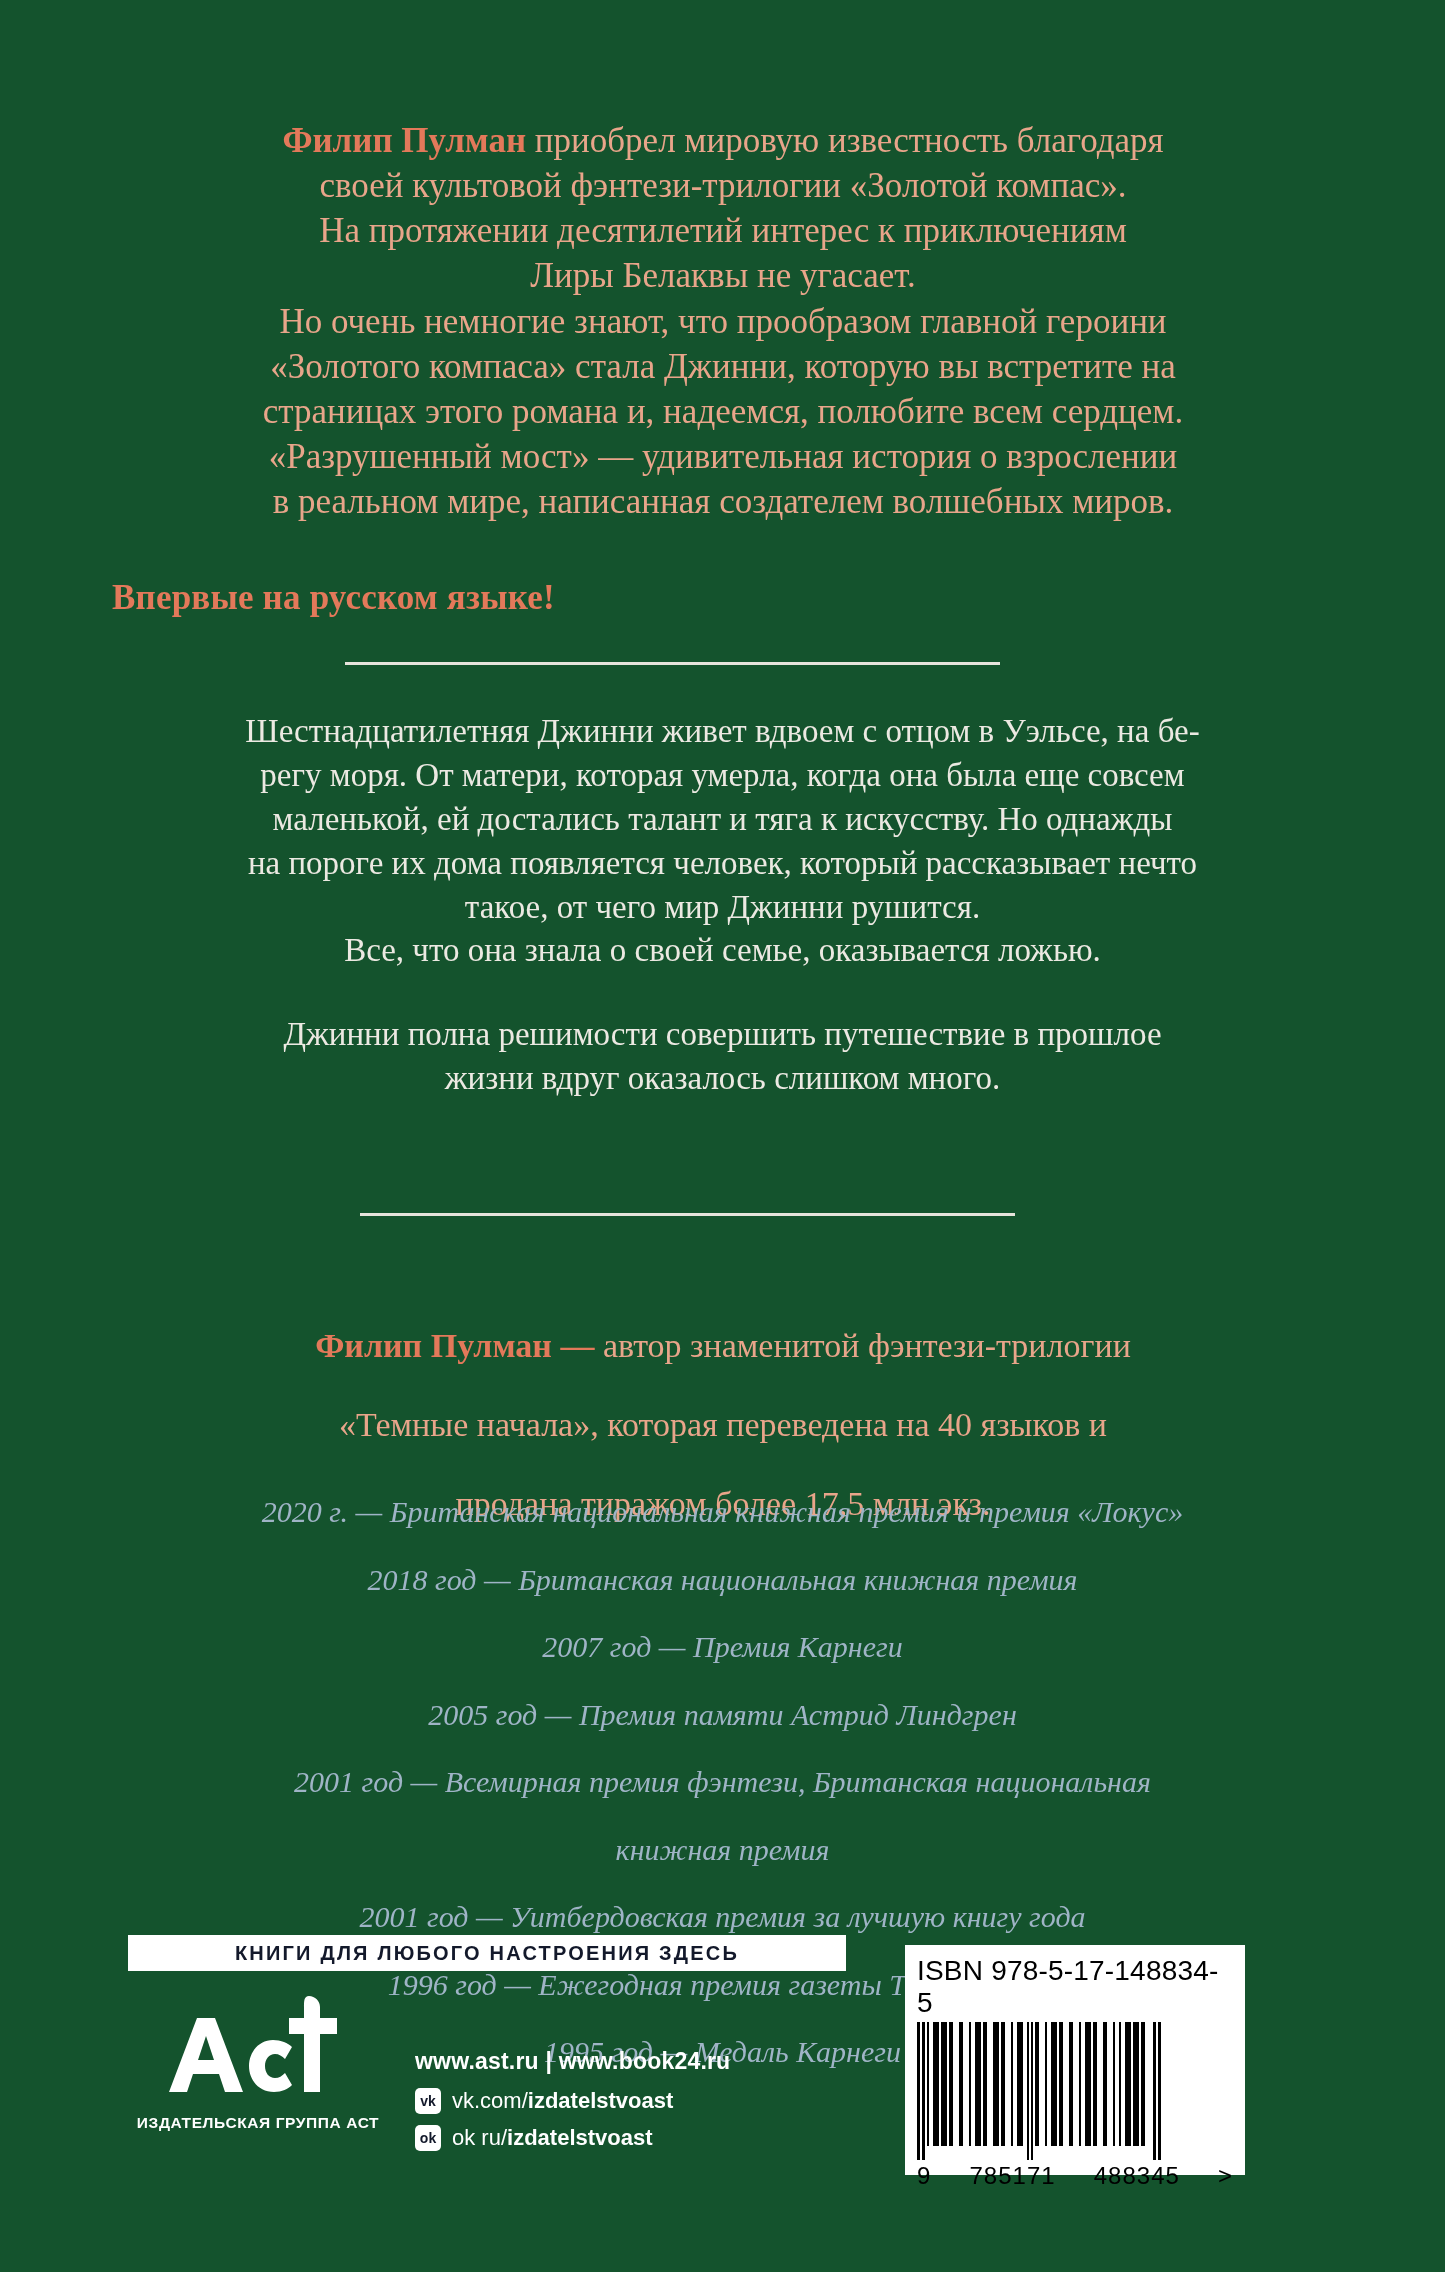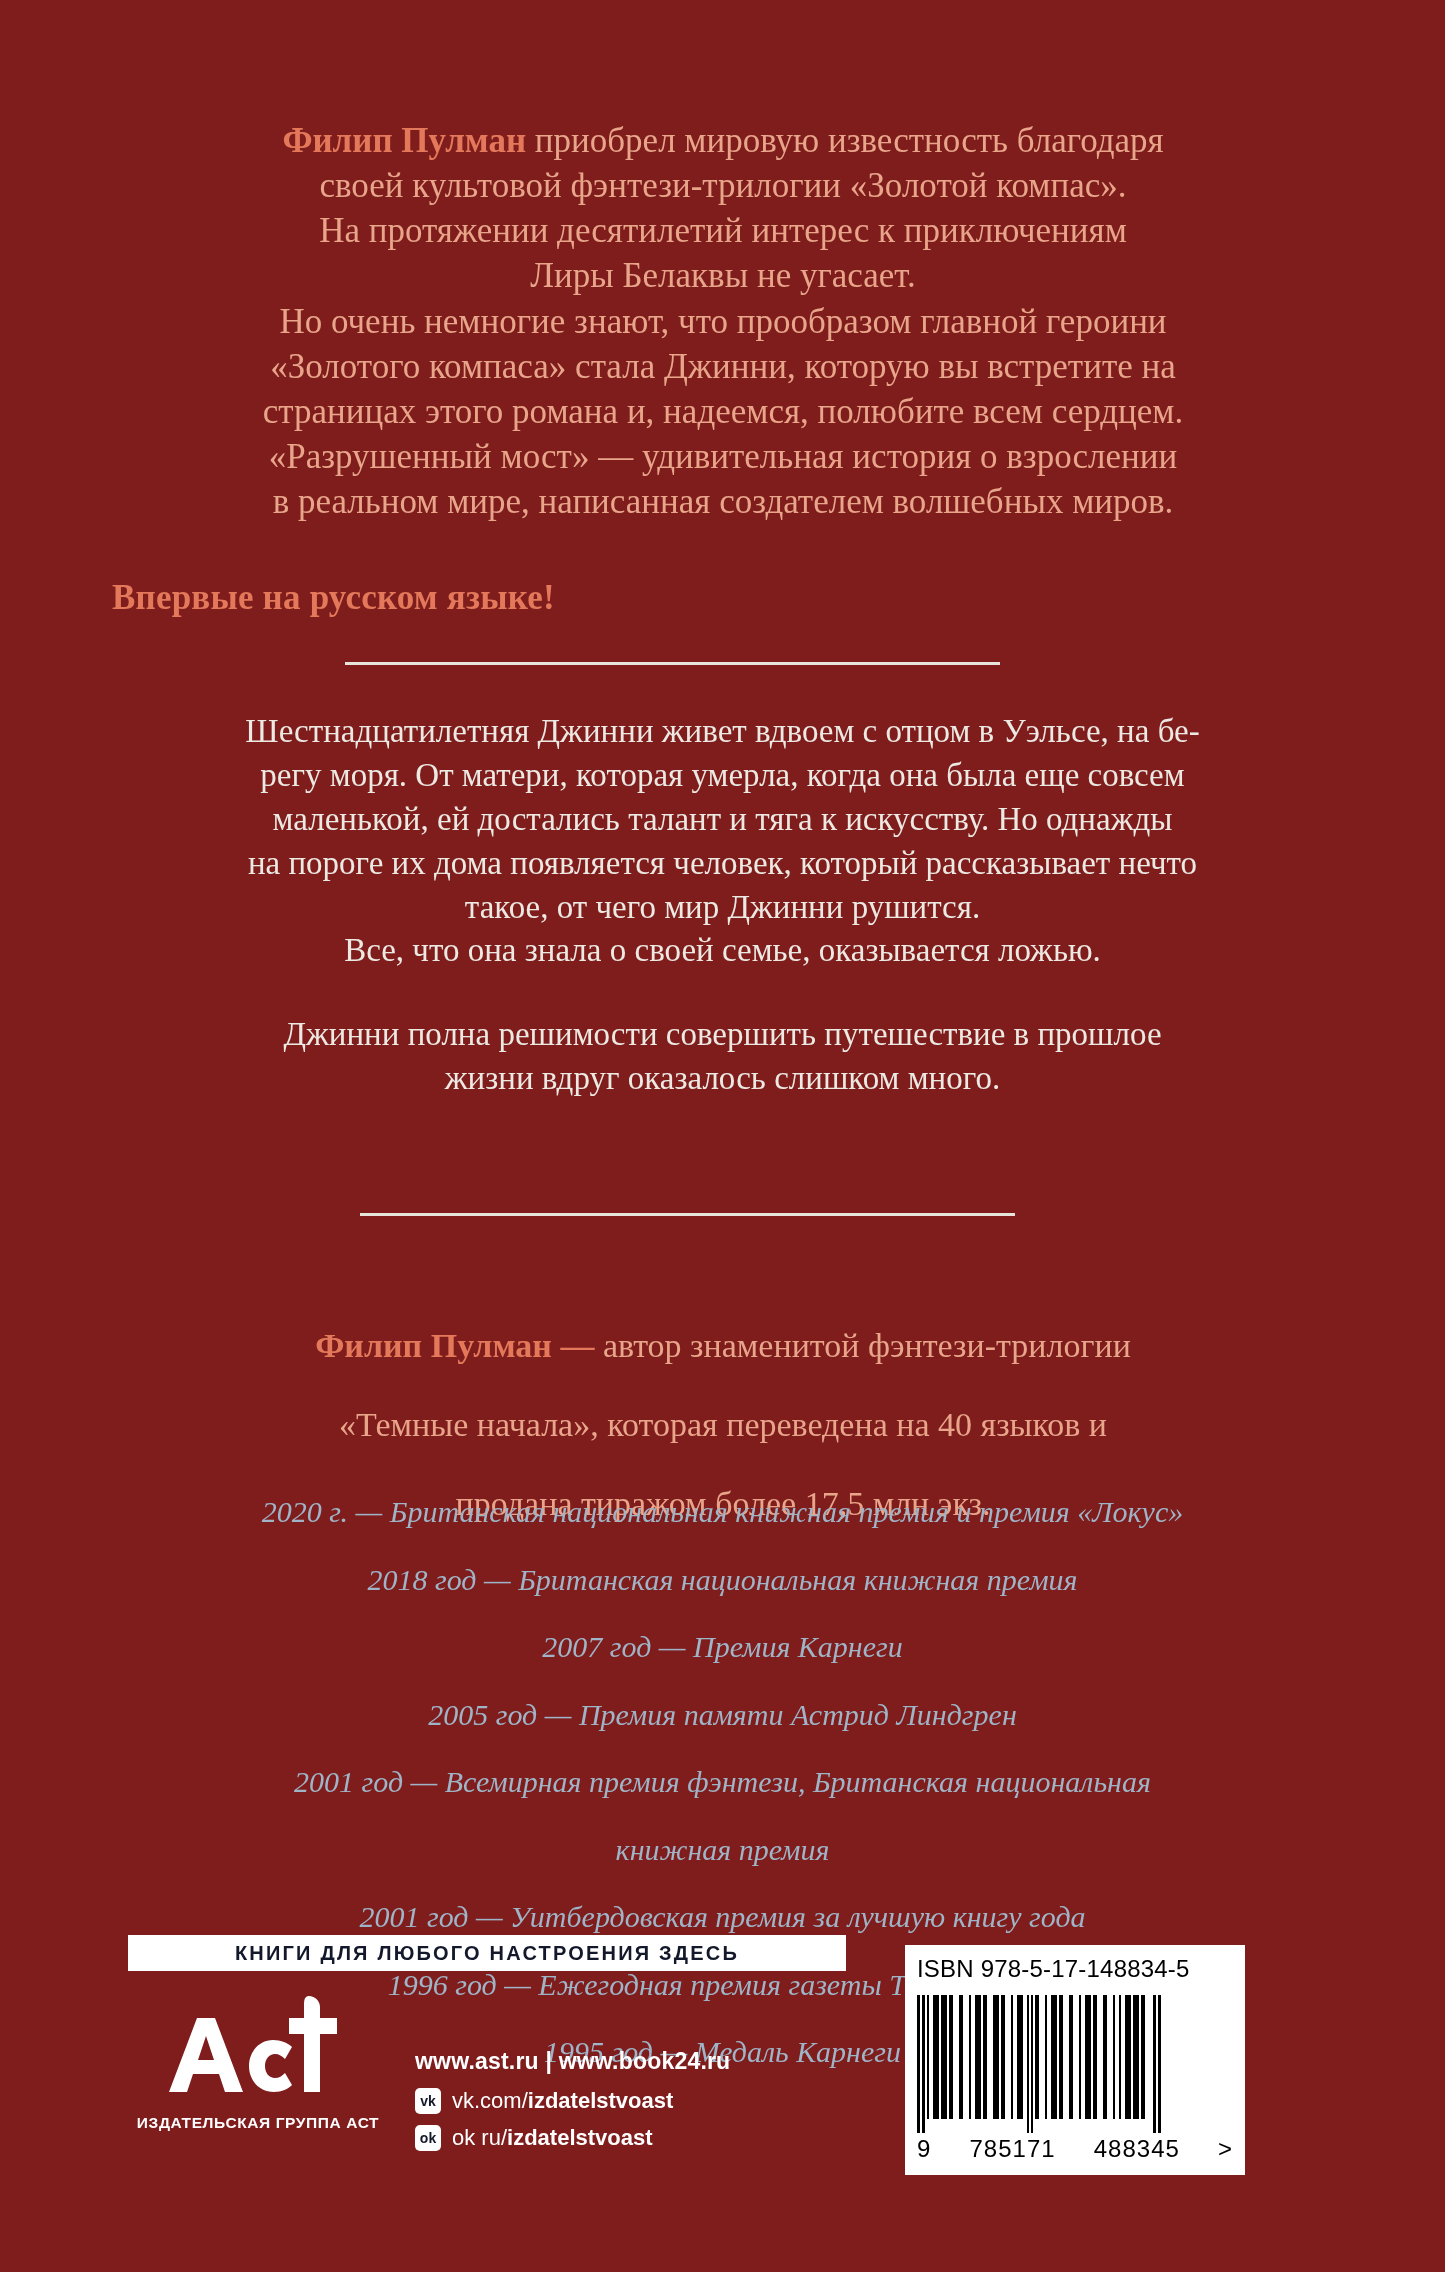--- a/index.html
+++ b/index.html
@@ -10,21 +10,21 @@
     width: 1445px;
     height: 2272px;
     background: #171d31;
     font-family: "Liberation Serif", serif;
     overflow: hidden;
     position: relative;
   }
   .page {
     position: absolute;
     inset: 0;
-    background: #7f1d1d;
+    background: #14532d;
   }
 
   
   .blurb {
     position: absolute;
     left: 112px;
     top: 118px;
     width: 1222px;
     text-align: center;
     color: #e8a58a;
@@ -204,23 +204,23 @@
     top: 1945px;
     width: 340px;
     height: 230px;
     background: #ffffff;
     padding: 10px 12px 8px 12px;
     box-sizing: border-box;
   }
   .isbn-text {
     color: #000000;
     font-family: "Liberation Sans", sans-serif;
-    font-size: 24px;
+    font-size: 28px;
     letter-spacing: 0.2px;
-    margin-bottom: 12px;
+    margin-bottom: 3px;
   }
   .bars {
     height: 138px;
     display: flex;
     align-items: stretch;
     gap: 0;
   }
   .bar {
     background: #000;
   }

